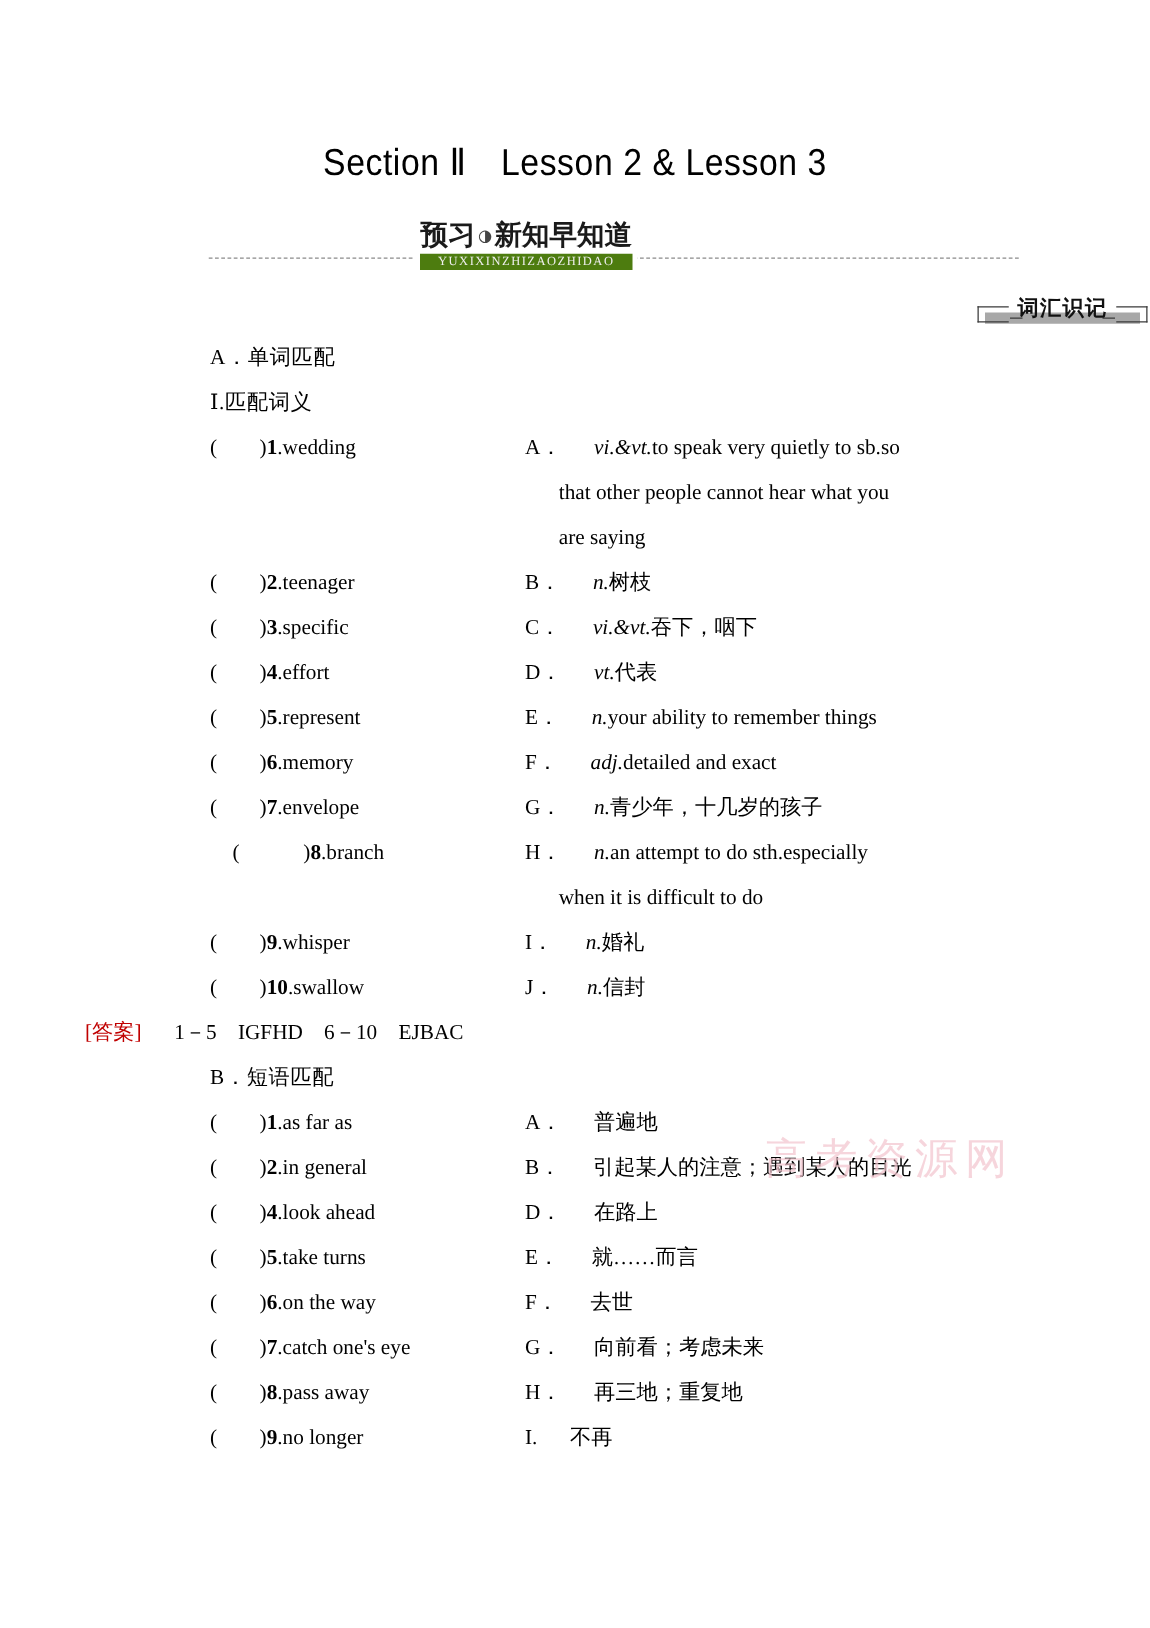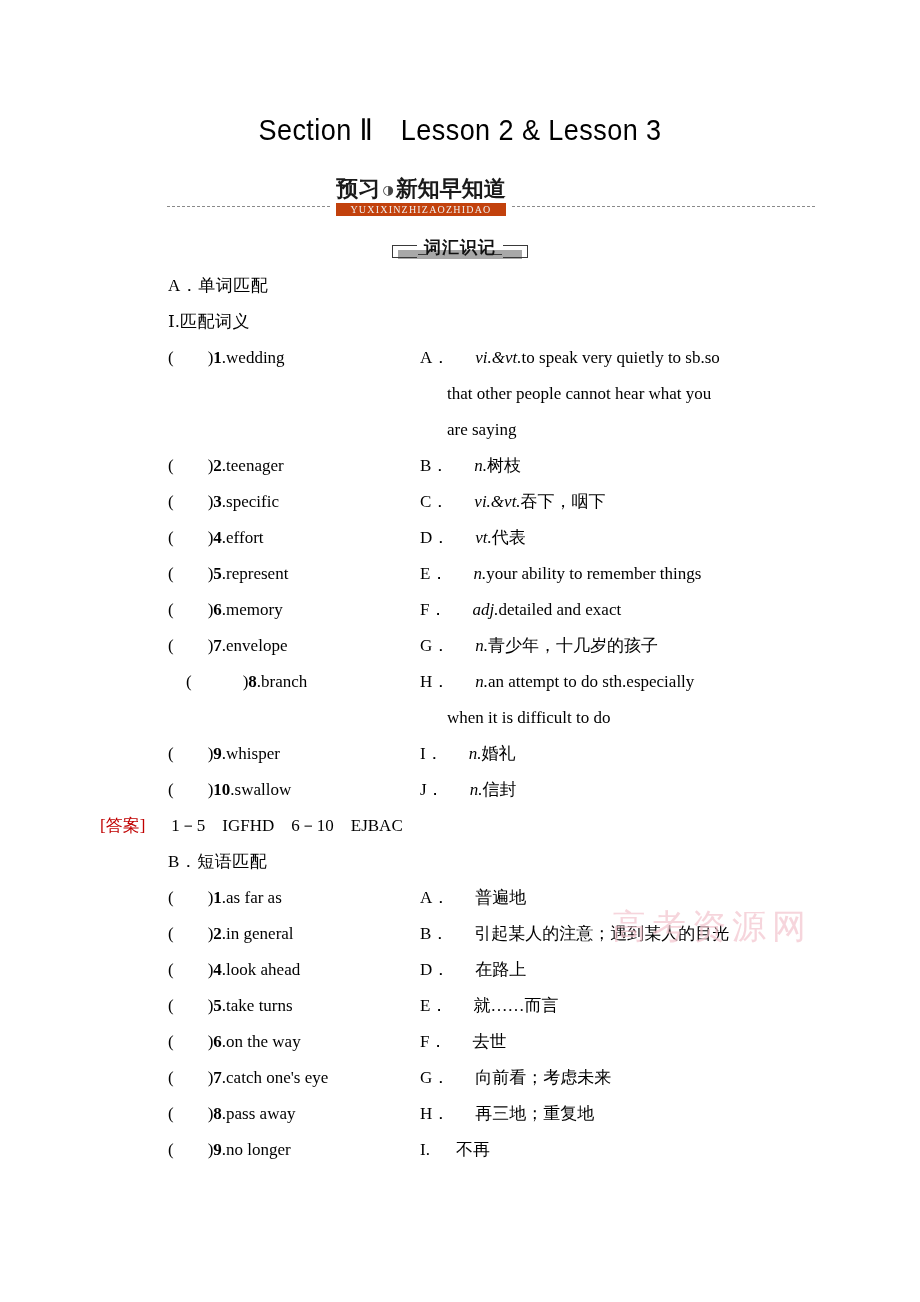--- a/index.html
+++ b/index.html
@@ -70,37 +70,37 @@
     font-size: 13px;
     vertical-align: 2px;
     padding: 0 2px;
     color: #444;
   }
   .banner-pinyin {
     position: relative;
     margin-top: 1px;
     height: 13px;
     line-height: 13px;
-    background: #c2410c;
+    background: #4d7c0f;
     font-family: "Liberation Serif", serif;
     font-size: 10px;
     letter-spacing: 1.2px;
     color: #efefef;
     text-align: center;
     white-space: nowrap;
     padding: 0 6px;
   }
 
   
   .subbanner {
     position: absolute;
     left: 0;
     top: 233px;
     width: 920px;
-    text-align: center;
+    text-align: right;
     height: 28px;
   }
   .subbanner-inner {
     display: inline-block;
     position: relative;
     height: 28px;
     line-height: 28px;
     padding: 0 34px;
   }
   .subbanner-band {
@@ -178,21 +178,21 @@
   }
   .col-r.cont { left: 447px; }
   .num { font-weight: bold; }
   .pos { font-style: italic; margin-top: 24px; }
   .gap { display: inline-block; width: 26px; }
 
   .answer {
     position: relative;
     height: 36px;
     line-height: 36px;
-    padding-left: 100px;
+    padding-left: 68px;
     font-size: 17px;
     white-space: pre;
   }
   .answer .tag { color: #c00000; }
 
   
   .watermark {
     position: absolute;
     left: 612px;
     top: 904px;

